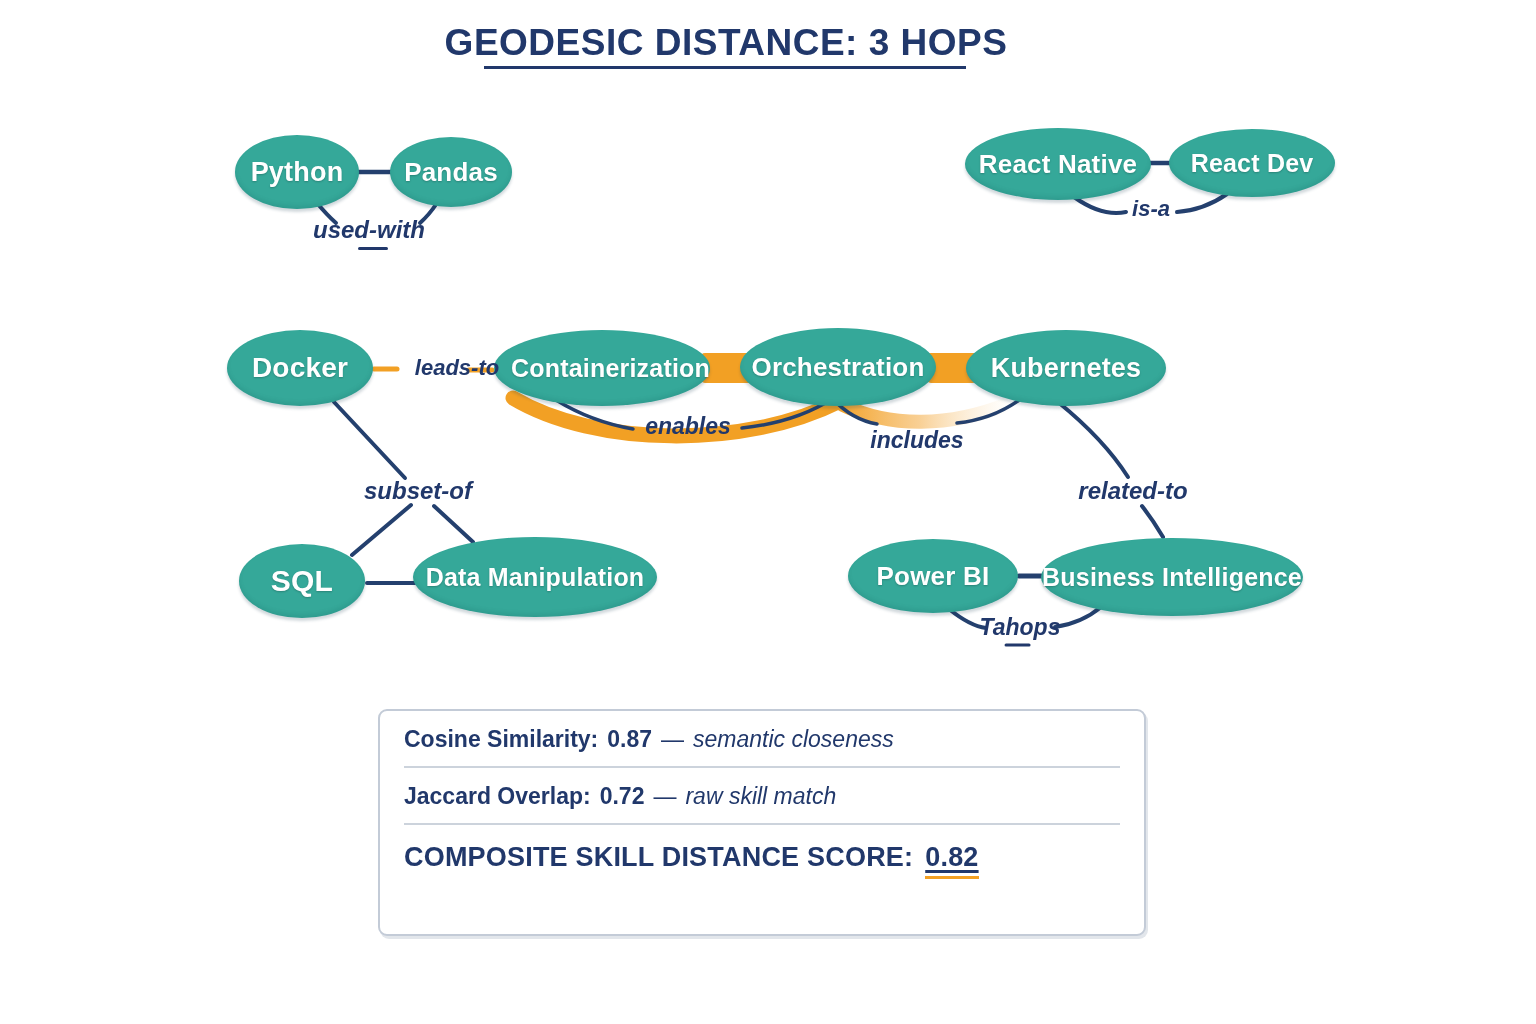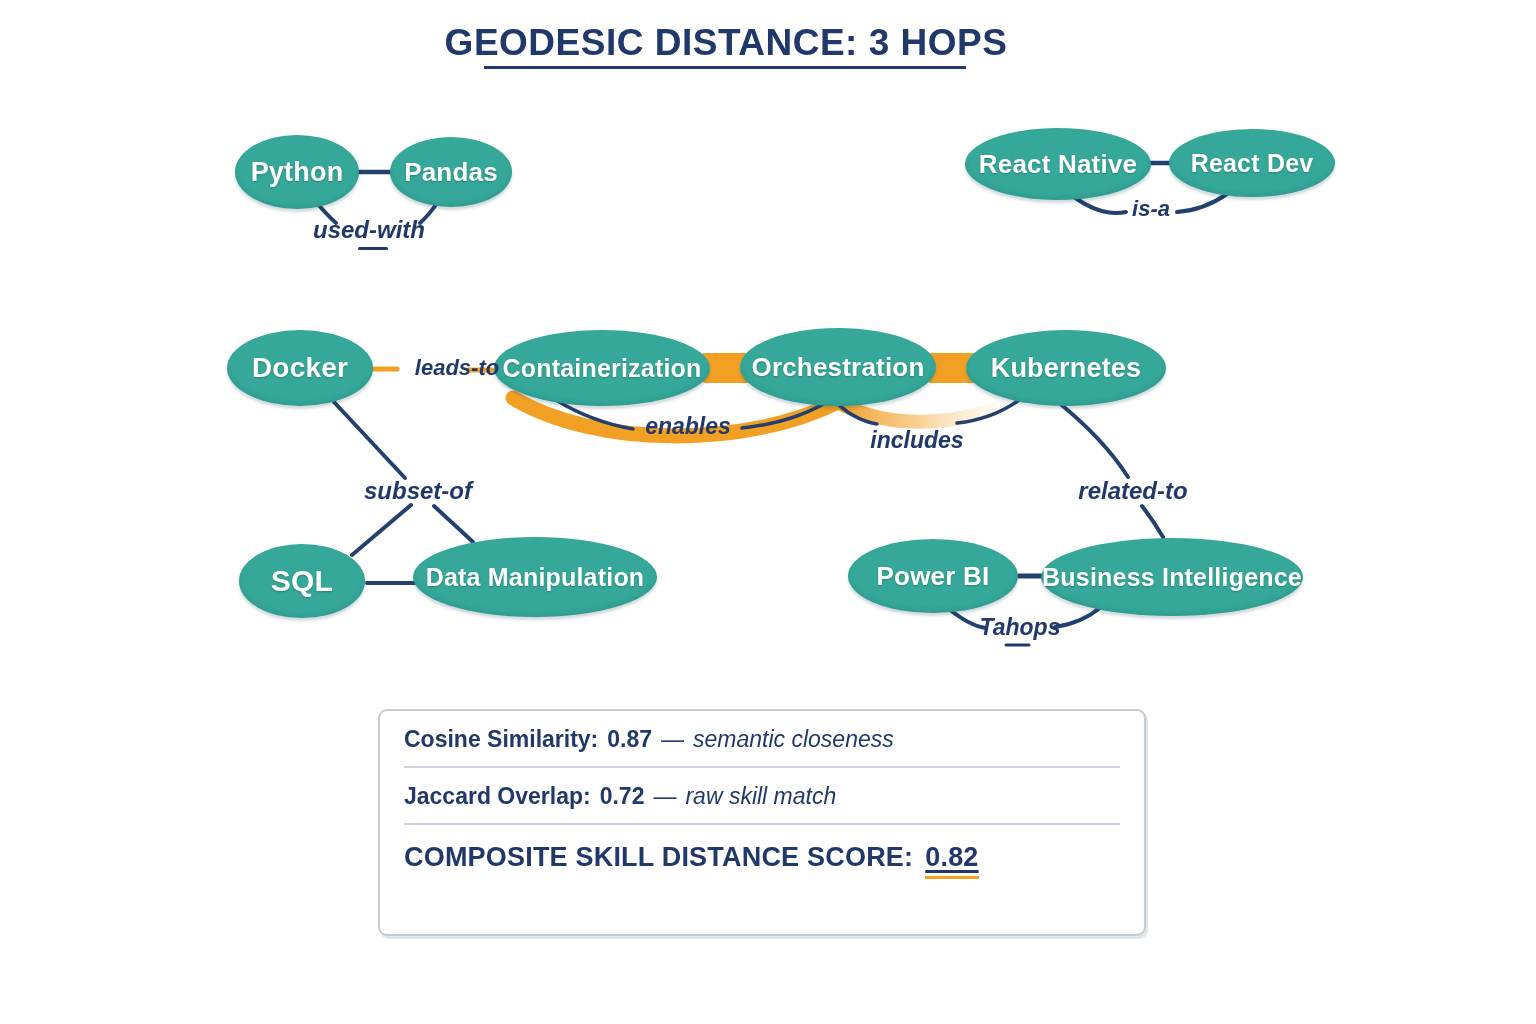--- a/index.html
+++ b/index.html
@@ -143,21 +143,21 @@
       </div>
       <div class="node" style="left: 965px; top: 128px; width: 186px; height: 72px; font-size: 26px;">
         <span>React Native</span>
       </div>
       <div class="node" style="left: 1169px; top: 129px; width: 166px; height: 68px; font-size: 25px;">
         <span>React Dev</span>
       </div>
       <div class="node" style="left: 227px; top: 330px; width: 146px; height: 76px; font-size: 28px;">
         <span>Docker</span>
       </div>
-      <div class="node" style="left: 494px; top: 330px; width: 216px; height: 76px; font-size: 25px;">
+      <div class="node" style="left: 494px; top: 330px; width: 216px; height: 76px; font-size: 25px; justify-content: flex-end;">
         <span>Containerization</span>
       </div>
       <div class="node" style="left: 740px; top: 328px; width: 196px; height: 78px; font-size: 26px;">
         <span>Orchestration</span>
       </div>
       <div class="node" style="left: 966px; top: 330px; width: 200px; height: 76px; font-size: 27px;">
         <span>Kubernetes</span>
       </div>
       <div class="node" style="left: 239px; top: 544px; width: 126px; height: 74px; font-size: 30px;">
         <span>SQL</span>

